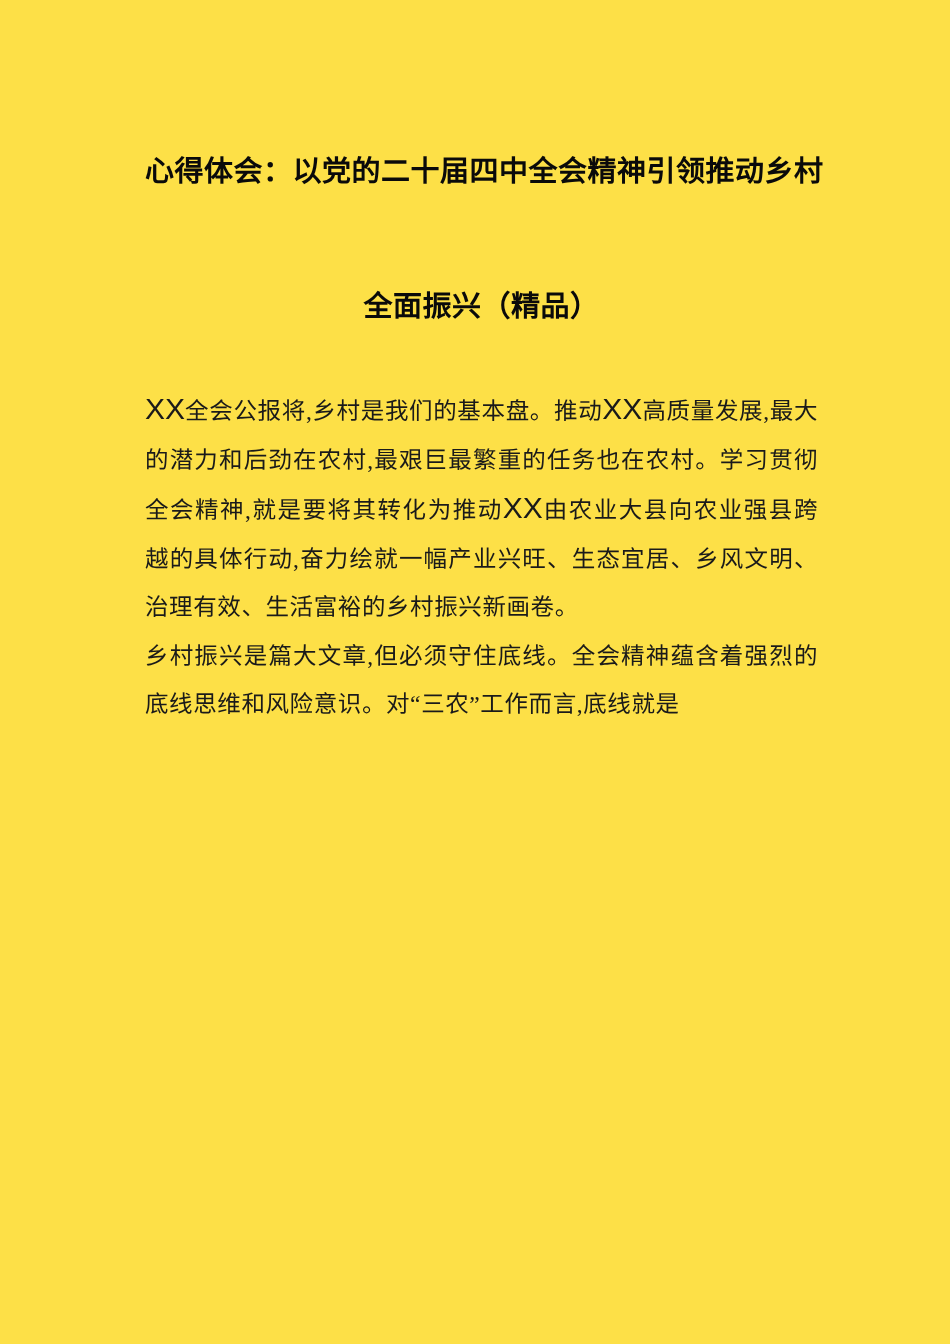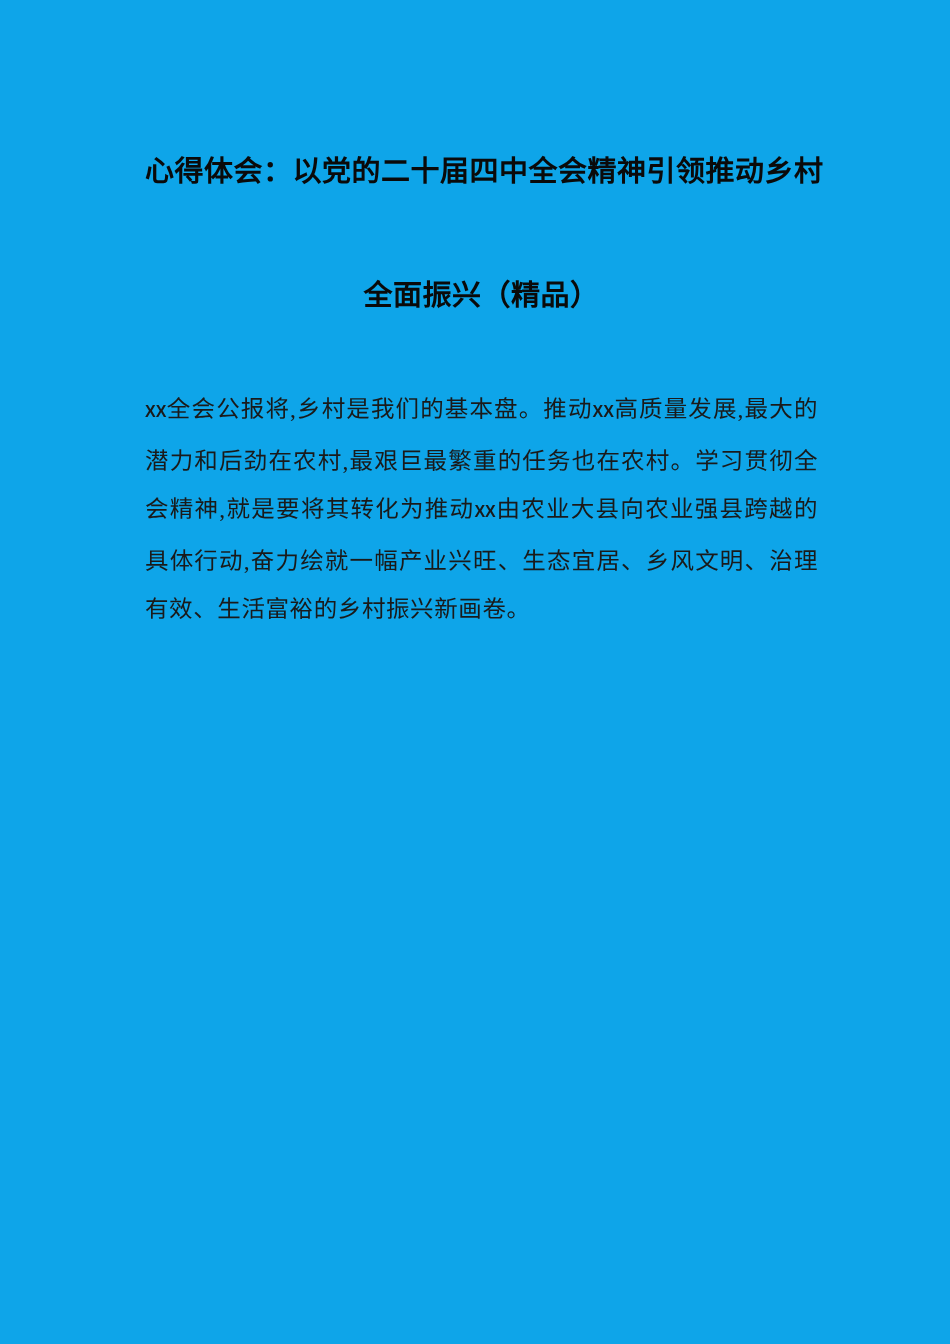--- a/index.html
+++ b/index.html
@@ -6,21 +6,21 @@
   html, body {
     margin: 0;
     padding: 0;
     background: #ffffff;
   }
   .page {
     position: relative;
     width: 950px;
     height: 1344px;
     margin: 0 auto;
-    background: #0ea5e9;
+    background: #fde047;
     overflow: hidden;
     box-sizing: border-box;
   }
   .content {
     position: absolute;
     left: 145px;
     top: 0;
     width: 673px;
   }
 
@@ -39,21 +39,21 @@
   .title-line-1 {
     position: absolute;
     left: 0;
     top: 157px;
     width: 673px;
     white-space: nowrap;
   }
   .title-line-2 {
     position: absolute;
     left: 0;
-    top: 281px;
+    top: 292px;
     width: 673px;
     font-family: Liberation Serif, serif;
   }
 
   
   .body-block {
     position: absolute;
     left: 0;
     top: 385px;
     width: 673px;
@@ -69,34 +69,35 @@
     text-justify: inter-ideograph;
     text-indent: 0;
     letter-spacing: 0.6px;
   }
   .para.heading-line {
     letter-spacing: 0.6px;
   }
   
   .ph {
     font-family: "Liberation Sans", "DejaVu Sans", sans-serif;
-    font-weight: bold;
-    font-size: 16px;
+    font-weight: normal;
+    font-size: 30px;
     letter-spacing: 0;
   }
 </style>
 </head>
 <body>
 
 <div class="page">
   <div class="content">
 
     <h1 class="doc-title title-line-1">心得体会：以党的二十届四中全会精神引领推动乡村</h1>
 
     <h1 class="doc-title title-line-2">全面振兴（精品）</h1>
 
     <div class="body-block">
 
         <p class="para"><span class="ph">XX</span><span>全会公报将,乡村是我们的基本盘。推动</span><span class="ph">XX</span><span>高质量发展,最大的潜力和后劲在农村,最艰巨最繁重的任务也在农村。学习贯彻全会精神,就是要将其转化为推动</span><span class="ph">XX</span><span>由农业大县向农业强县跨越的具体行动,奋力绘就一幅产业兴旺、生态宜居、乡风文明、治理有效、生活富裕的乡村振兴新画卷。</span></p>
+        <p class="para"><span>乡村振兴是篇大文章,但必须守住底线。全会精神蕴含着强烈的底线思维和风险意识。对“三农”工作而言,底线就是</span></p>
       </div>
 
   </div>
 </div>
 
 </body></html>

